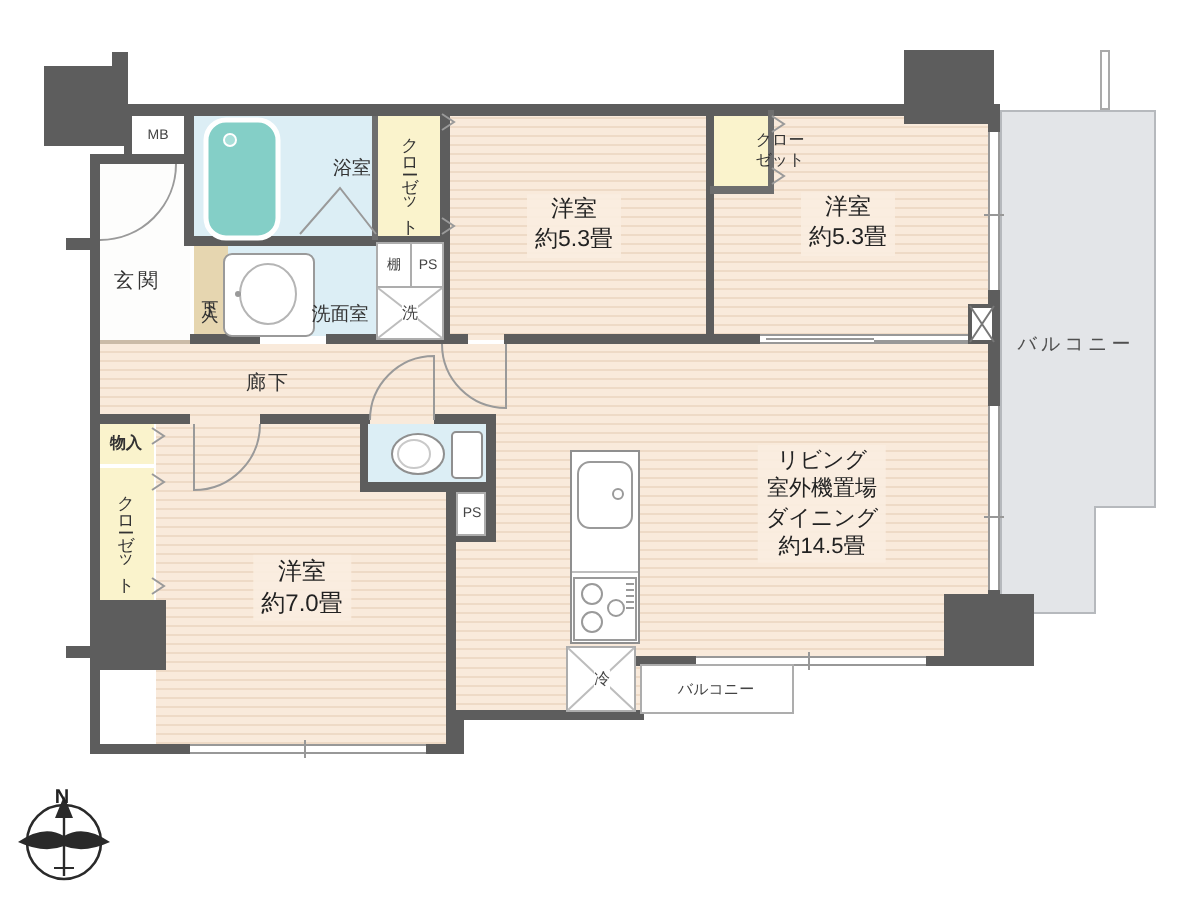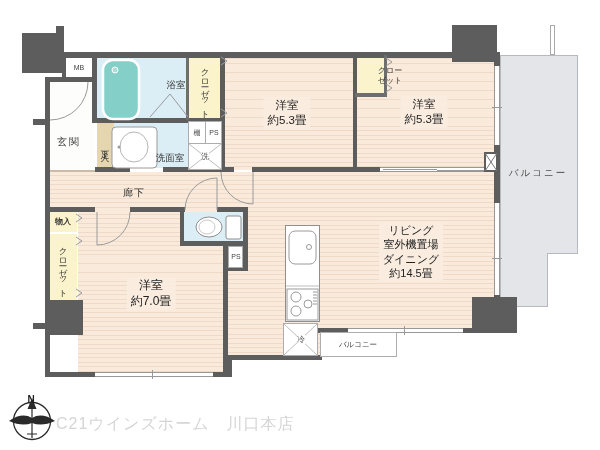--- a/index.html
+++ b/index.html
@@ -180,14 +180,13 @@
   <div class="lbl plate" style="left:411px;top:252px;font-size:11px;">
     <span>リビング</span><br>
     <span>室外機置場</span><br>
     <span>ダイニング</span><br>
     <span>約14.5畳</span>
   </div>
   <div class="lbl small" style="left:301px;top:340px;font-size:8px;background:#fff;">冷</div>
   <div class="lbl small" style="left:358px;top:345px;font-size:7.5px;">バルコニー</div>
 
   <div id="northlbl">N</div>
-  <div id="watermark">C21ウインズホーム　川口本店</div>
 </div>
 
 </body></html>

